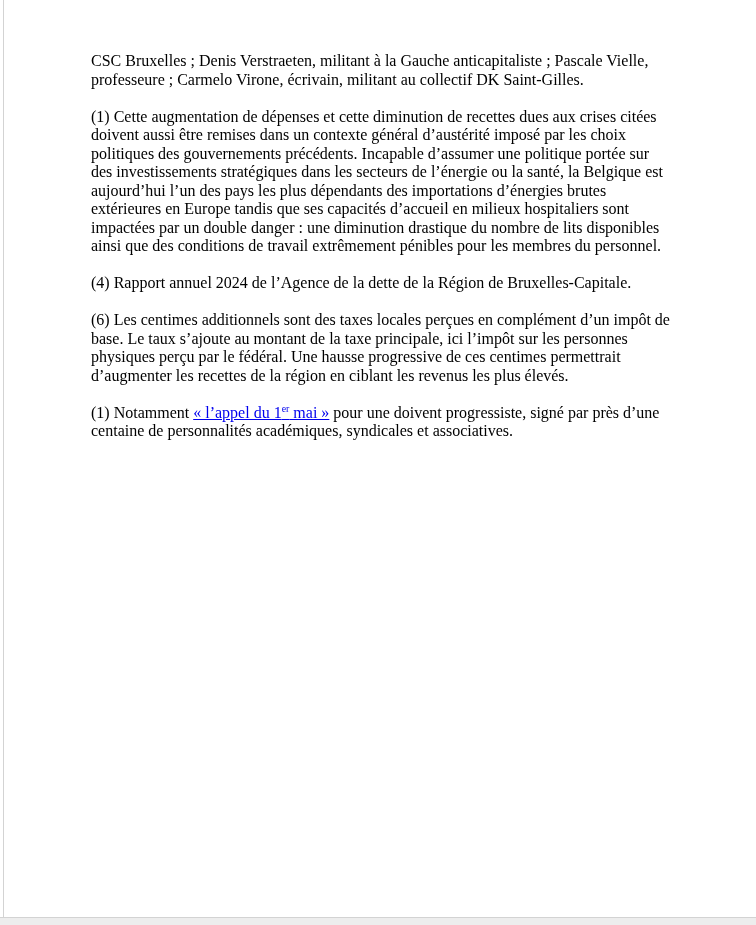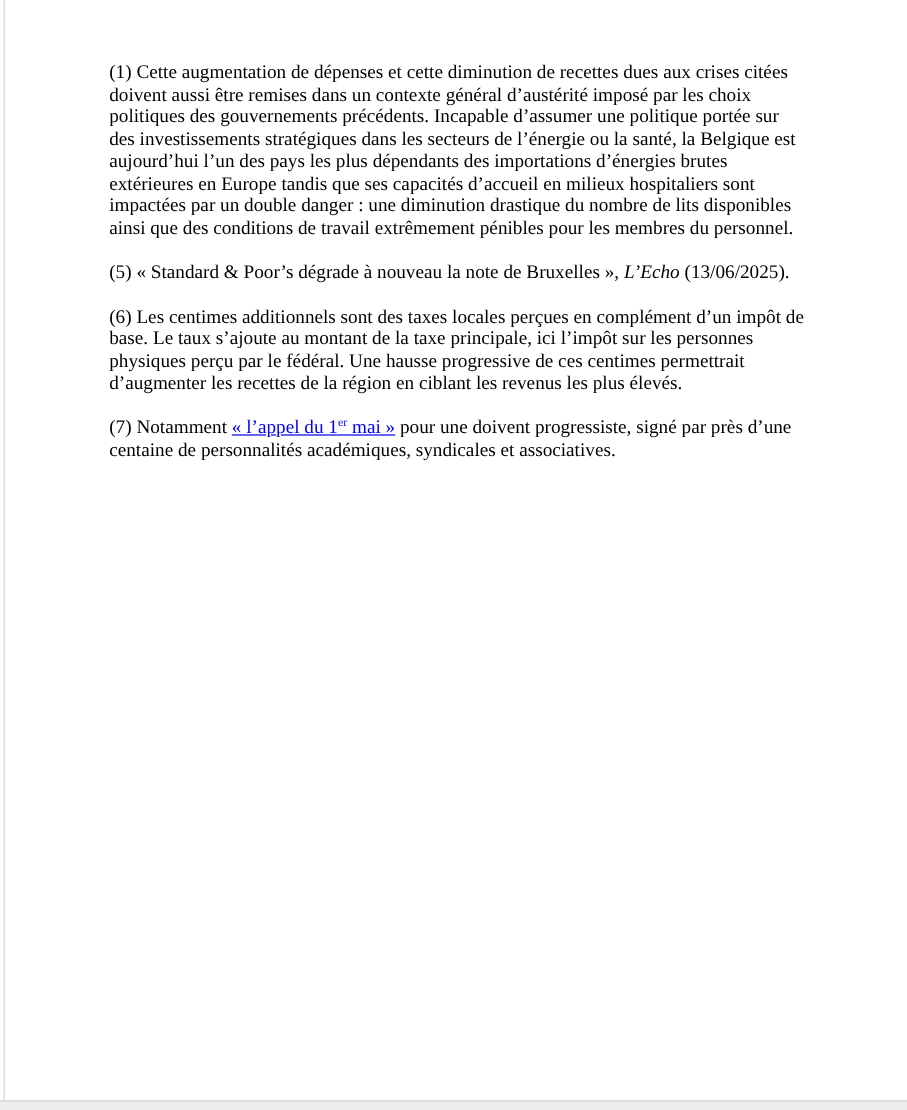--- a/index.html
+++ b/index.html
@@ -63,20 +63,21 @@
     font-size: 0.62em;
     vertical-align: super;
     line-height: 0;
   }
 </style>
 </head>
 <body>
 
 <div class="page">
   <div class="doc-body">
+      <p><span>CSC Bruxelles ; Denis Verstraeten, militant à la Gauche anticapitaliste ; Pascale Vielle, professeure ; Carmelo Virone, écrivain, militant au collectif DK Saint-Gilles.</span></p>
       <p><span>(1) Cette augmentation de dépenses et cette diminution de recettes dues aux crises citées doivent aussi être remises dans un contexte général d’austérité imposé par les choix politiques des gouvernements précédents. Incapable d’assumer une politique portée sur des investissements stratégiques dans les secteurs de l’énergie ou la santé, la Belgique est aujourd’hui l’un des pays les plus dépendants des importations d’énergies brutes extérieures en Europe tandis que ses capacités d’accueil en milieux hospitaliers sont impactées par un double danger : une diminution drastique du nombre de lits disponibles ainsi que des conditions de travail extrêmement pénibles pour les membres du personnel.</span></p>
-      <p><span>(5) « Standard &amp; Poor’s dégrade à nouveau la note de Bruxelles », </span><em>L’Echo</em><span> (13/06/2025).</span></p>
+      <p><span>(4) Rapport annuel 2024 de l’Agence de la dette de la Région de Bruxelles-Capitale.</span></p>
       <p><span>(6) Les centimes additionnels sont des taxes locales perçues en complément d’un impôt de base. Le taux s’ajoute au montant de la taxe principale, ici l’impôt sur les personnes physiques perçu par le fédéral. Une hausse progressive de ces centimes permettrait d’augmenter les recettes de la région en ciblant les revenus les plus élevés.</span></p>
-      <p><span>(7) Notamment </span><a href="#">« l’appel du 1<sup>er</sup> mai »</a><span> pour une doivent progressiste, signé par près d’une centaine de personnalités académiques, syndicales et associatives.</span></p>
+      <p><span>(1) Notamment </span><a href="#">« l’appel du 1<sup>er</sup> mai »</a><span> pour une doivent progressiste, signé par près d’une centaine de personnalités académiques, syndicales et associatives.</span></p>
     </div>
   <div class="page-left-border"></div>
   <div class="page-bottom-gap"></div>
 </div>
 
 </body></html>

